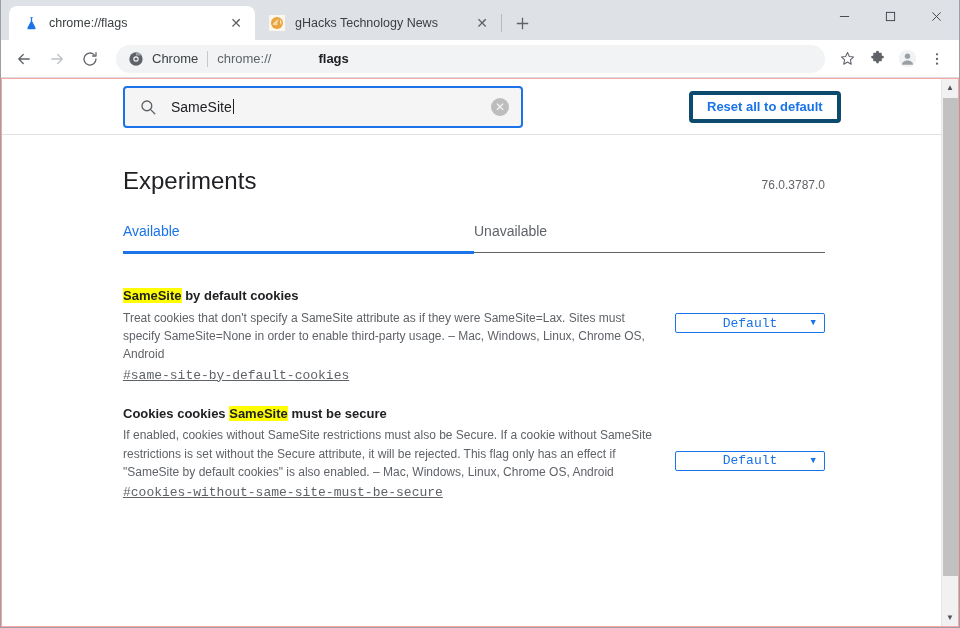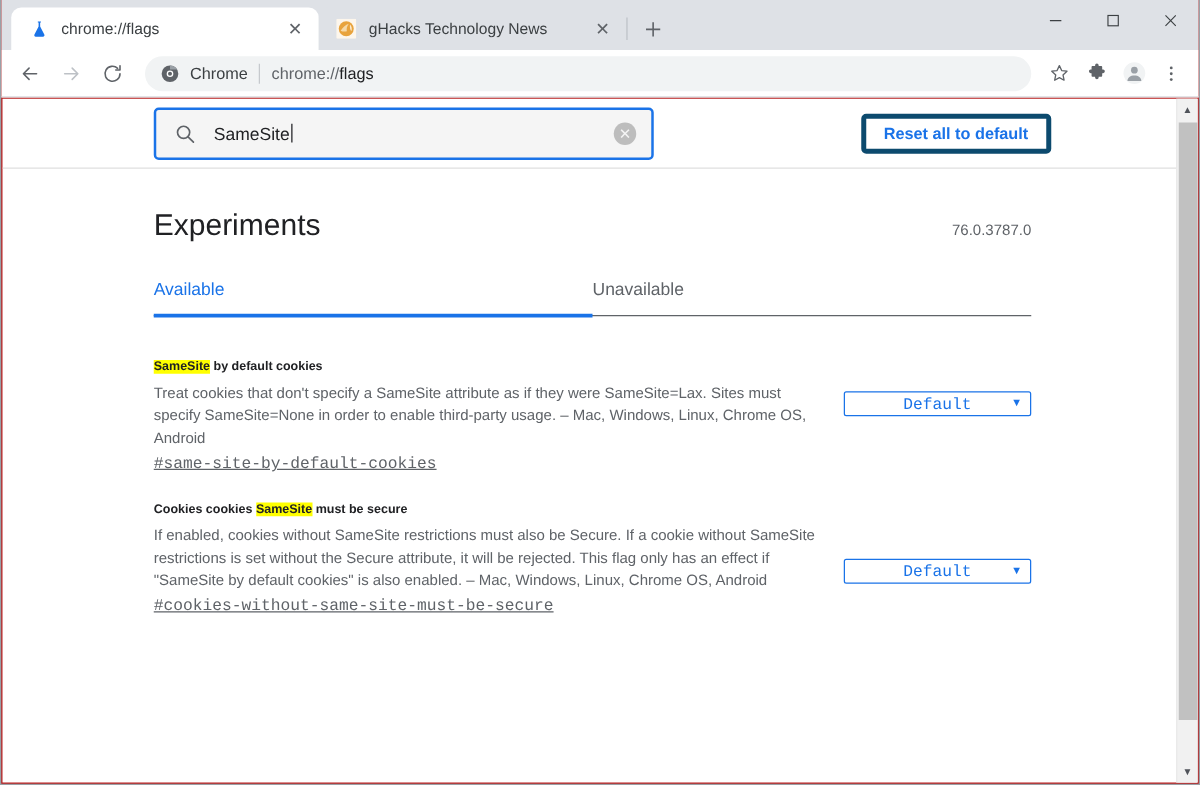--- a/index.html
+++ b/index.html
@@ -5,21 +5,21 @@
   * { box-sizing: border-box; margin: 0; padding: 0; }
   html, body {
     width: 960px; height: 628px;
     font-family: "Liberation Sans", sans-serif;
     overflow: hidden;
     background: #dee1e6;
   }
   .window {
     width: 960px; height: 628px;
     position: relative;
-    background: #b91c1c;
+    background: #fca5a5;
     border: 1px solid #9aa0a6;
     border-top: none;
     overflow: hidden;
   }
 
   
   .tabstrip {
     height: 40px;
     background: #dee1e6;
     display: flex;
@@ -121,21 +121,21 @@
     margin-right: 8px;
     flex: 0 0 16px;
   }
   .omni-label { color: #3c4043; font-size: 13px; }
   .omni-divider {
     width: 1px; height: 16px;
     background: #c6c9cd;
     margin: 0 9px;
   }
   .omni-url { font-size: 13px; color: #5f6368; white-space: nowrap; }
-  .omni-url b { color: #202124; font-weight: normal; }
+  .omni-url b { color: #202124; font-weight: bold; margin-left: 47px; }
   .tb-icon {
     width: 28px; height: 28px;
     display: flex; align-items: center; justify-content: center;
     color: #5f6368;
     margin-left: 2px;
     flex: 0 0 28px;
   }
 
   
   .page {
@@ -248,21 +248,21 @@
   }
 
   .flag-list { width: 702px; padding-top: 22px; }
   .flag {
     display: flex;
     align-items: flex-start;
     padding: 12px 0 10px 0;
   }
   .flag-main { width: 534px; flex: 0 0 534px; }
   .flag-name {
-    font-size: 10px;
+    font-size: 13px;
     font-weight: bold;
     color: #202124;
     line-height: 1.45;
   }
   .hl { background: #ffff00; color: #202124; }
   .flag-desc {
     font-size: 12px;
     color: #5f6368;
     line-height: 1.52;
     margin-top: 3px;

